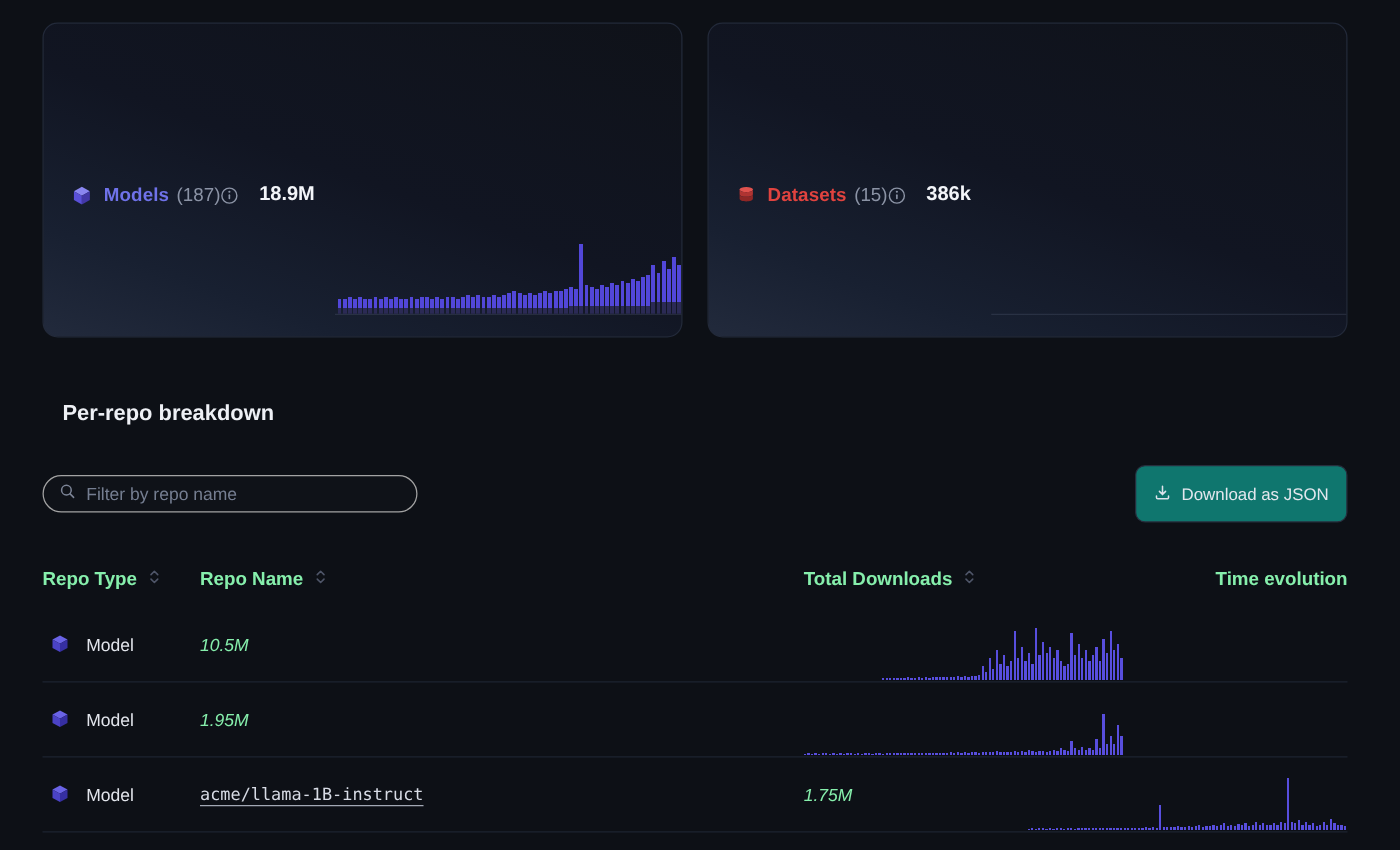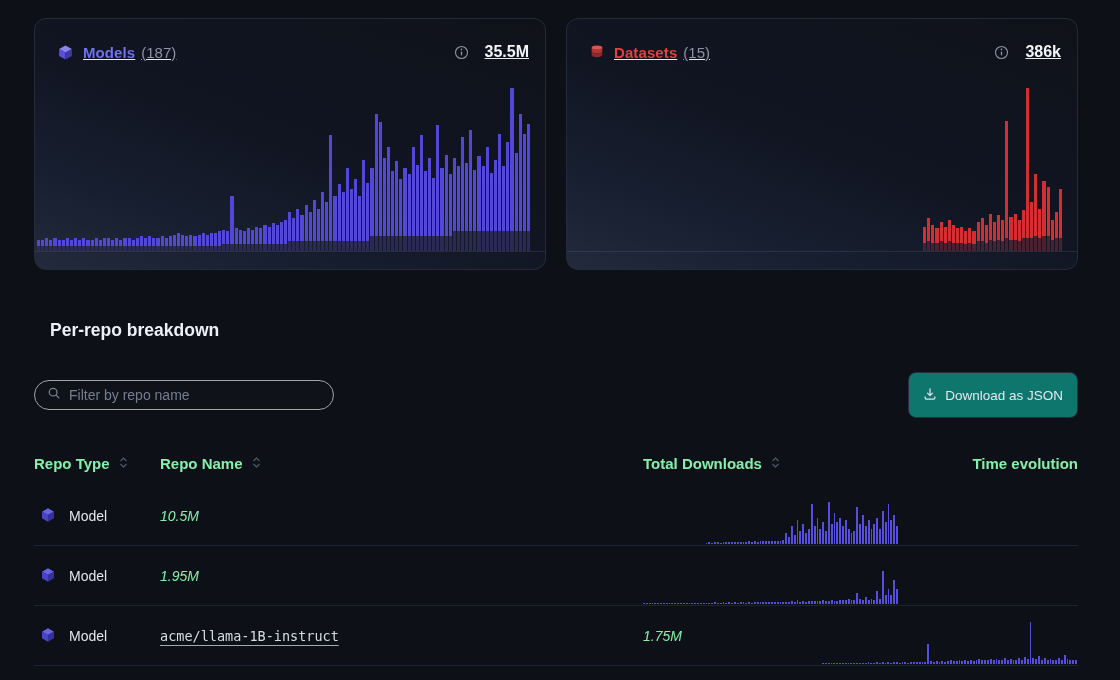--- a/index.html
+++ b/index.html
@@ -12,23 +12,22 @@
   }
   .page { padding: 18px 42px 0 34px; }
 
   
   .cards-row { display: flex; gap: 20px; }
   .stat-card {
     width: 598px; height: 252px;
     border: 1px solid #232a3a;
     border-radius: 12px;
     background: linear-gradient(200deg, #0f1219 0%, #111522 50%, #182031 80%, #222a3c 100%);
-    display: flex; flex-direction: column;
+    display: flex; flex-direction: row;
     overflow: hidden;
-    text-decoration: underline;
   }
   .card-header {
     display: flex; align-items: center;
     padding: 24px 16px 0 22px;
     font-size: 15px;
   }
   .card-header .ic { display: inline-flex; margin-right: 9px; }
   .card-title { font-weight: bold; letter-spacing: .1px; }
   .card-title.models { color: #6f72e9; }
   .card-title.datasets { color: #e0433f; }
@@ -128,21 +127,21 @@
         <span class="card-title models">Models</span>
         <span class="card-count">(187)</span>
         <span class="card-right">
           <span class="ic">
             <svg width="15" height="15" viewBox="0 0 16 16" aria-hidden="true">
               <circle cx="8" cy="8" r="6.4" fill="none" stroke="#8b93a5" stroke-width="1.2"></circle>
               <rect x="7.3" y="6.9" width="1.4" height="4.2" rx="0.7" fill="#8b93a5"></rect>
               <circle cx="8" cy="4.7" r="0.95" fill="#8b93a5"></circle>
             </svg>
           </span>
-          <span class="card-total">35.5M</span>
+          <span class="card-total">18.9M</span>
         </span>
       </div>
       <div class="chart-wrap">
         <div class="bigchart"><svg width="494" height="163" shape-rendering="crispEdges" aria-hidden="true">
               <rect x="0.00" y="158.11" width="3.12" height="4.89" fill="#2b2a55"></rect>
               <rect x="0.00" y="151.59" width="3.12" height="6.52" fill="#5247d9"></rect>
               <rect x="4.12" y="158.11" width="3.12" height="4.89" fill="#2b2a55"></rect>
               <rect x="4.12" y="151.59" width="3.12" height="6.52" fill="#5247d9"></rect>
               <rect x="8.23" y="158.11" width="3.12" height="4.89" fill="#2b2a55"></rect>
               <rect x="8.23" y="149.96" width="3.12" height="8.15" fill="#5247d9"></rect>

